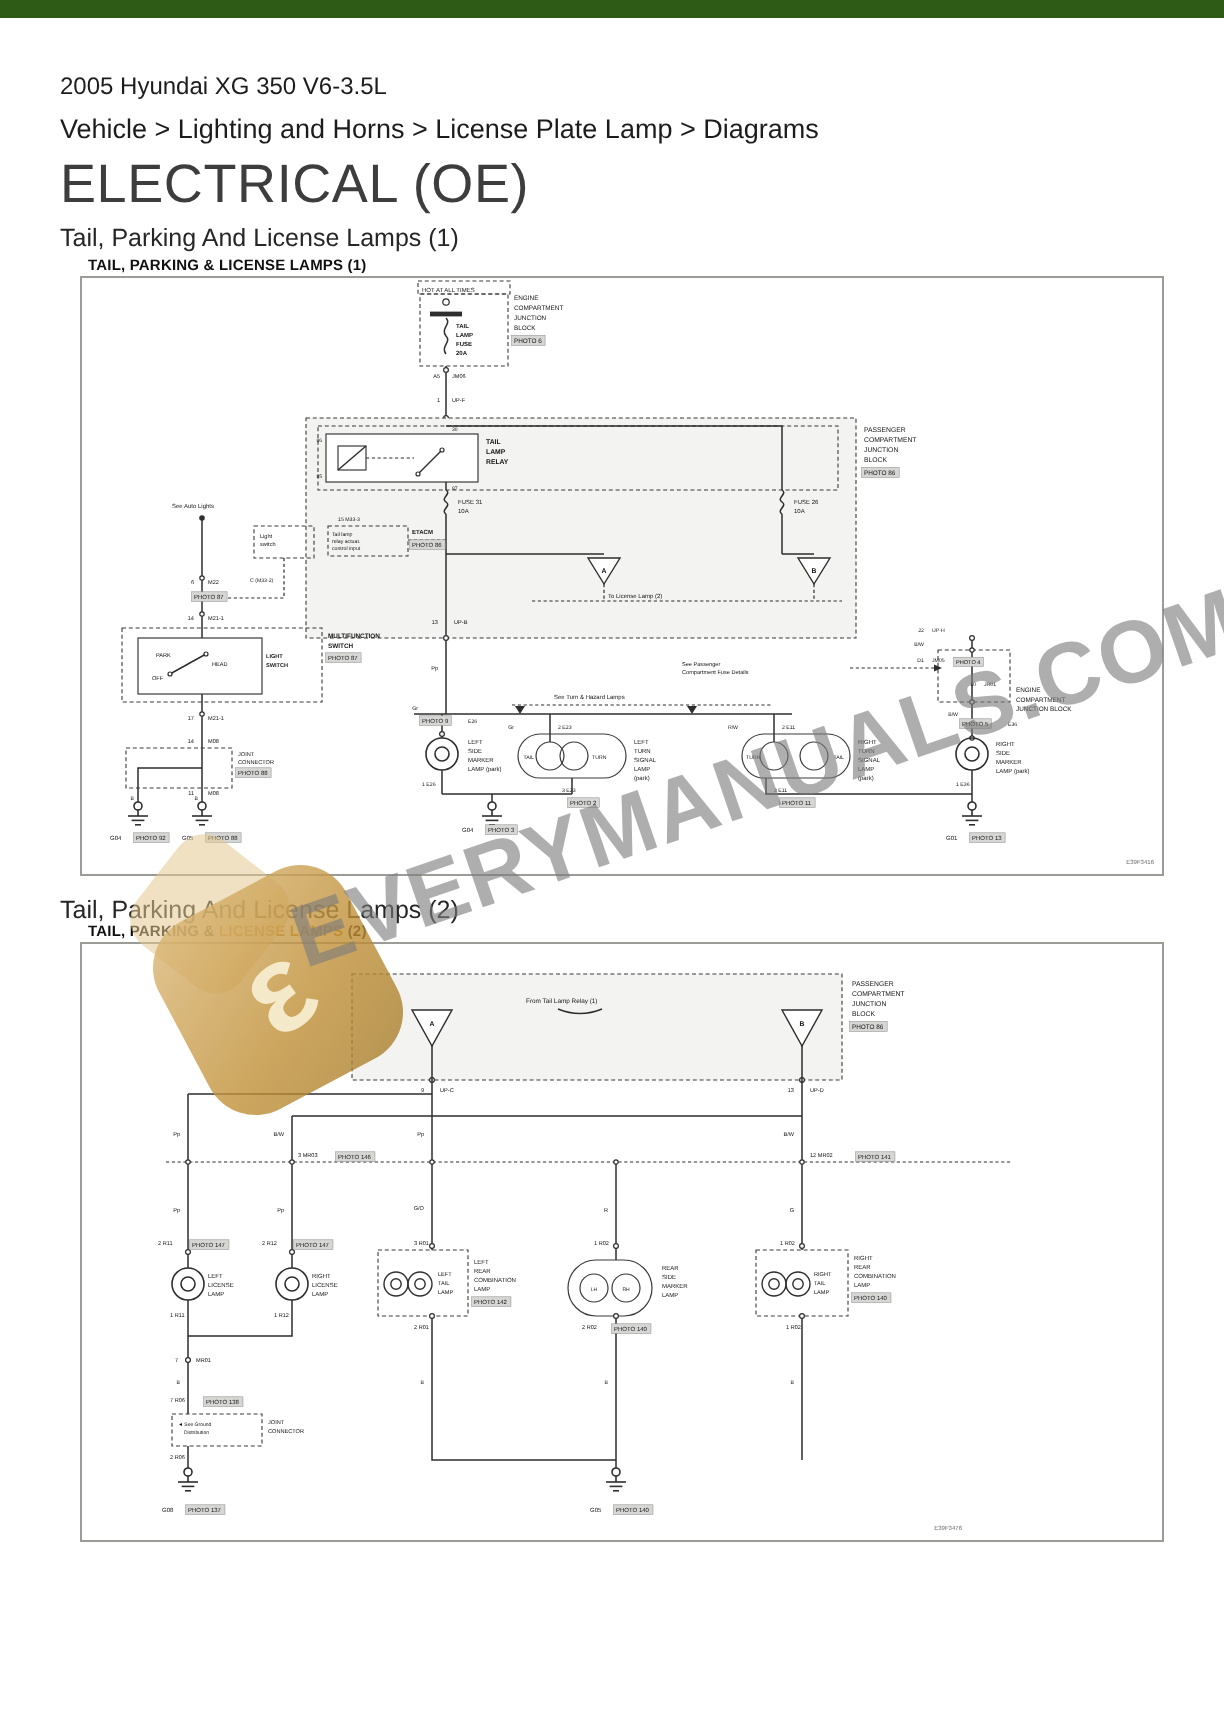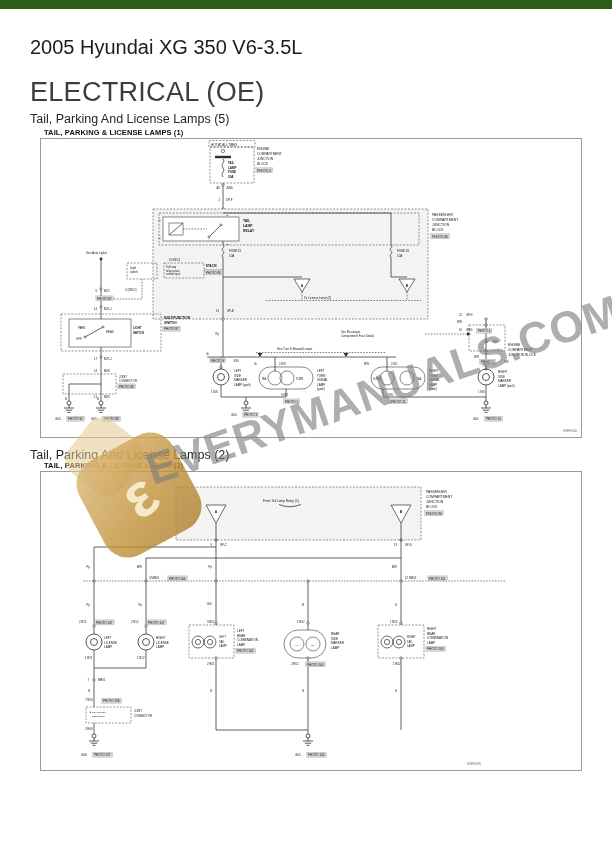--- a/index.html
+++ b/index.html
@@ -1,18 +1,18 @@
 <!DOCTYPE html>
 <html><head>
 <meta charset="utf-8">
 <style>
   html,body{margin:0;padding:0;background:#fff;}
   .page{position:relative;width:612px;height:866px;background:#ffffff;font-family:"Liberation Sans",sans-serif;overflow:hidden;}
   .topbar{position:absolute;top:0;left:0;width:612px;height:9px;background:#2e5b16;}
-  .doc-title{position:absolute;left:30px;top:36px;font-size:20px;color:#1c1c1c;}
+  .doc-title{position:absolute;left:30px;top:36px;font-size:12px;color:#1c1c1c;}
   .breadcrumb{position:absolute;left:30px;top:57px;font-size:13.5px;color:#1c1c1c;}
   .heading{position:absolute;left:30px;top:77px;font-size:27px;color:#3d3d3d;font-weight:400;letter-spacing:.3px;}
   .sec-title{position:absolute;left:30px;font-size:12.5px;color:#262626;}
   #sec1{top:112px;} #sec2{top:448px;}
   .dheader{position:absolute;font-size:7.5px;font-weight:bold;color:#101010;letter-spacing:.1px;z-index:2;}
   #dh1{left:44px;top:128px;} #dh2{left:44px;top:461px;}
   .dheader .gold{color:#b8821c;}
   .dbox{position:absolute;left:40px;width:540px;height:298px;border:1px solid #9b9b98;background:#fff;z-index:1;}
   #d1{top:138px;} #d2{top:471px;}
   .footer-caption{position:absolute;left:30px;top:795px;font-size:12.5px;color:#262626;}
@@ -32,23 +32,24 @@
   .tri{stroke:#2e2e2e;stroke-width:.7;fill:#ffffff;}
   .trif{fill:#2e2e2e;}
   .cdot{stroke:#2e2e2e;stroke-width:.6;fill:#ffffff;}
 </style>
 </head>
 <body>
 
 <div class="page">
   <div class="topbar" style="background: rgb(46, 91, 22);"></div>
   <div class="doc-title">2005 Hyundai XG 350 V6-3.5L</div>
+  <div class="breadcrumb">Vehicle &gt; Lighting and Horns &gt; License Plate Lamp &gt; Diagrams</div>
   <div class="heading">ELECTRICAL (OE)</div>
 
-  <div class="sec-title" id="sec1">Tail, Parking And License Lamps (5)</div>
+  <div class="sec-title" id="sec1">Tail, Parking And License Lamps (1)</div>
   <div class="dheader" id="dh1">TAIL, PARKING &amp; LICENSE LAMPS (1)</div>
 
   <div class="dbox" id="d1">
     <svg width="540" height="298" viewBox="0 0 540 298">
       <defs>
         <g id="gnd" stroke="#2e2e2e" stroke-width="0.8" fill="none">
           <circle cx="0" cy="2" r="2"></circle>
             <line x1="0" y1="4" x2="0" y2="7"></line>
           <line x1="-5" y1="7" x2="5" y2="7"></line>
             <line x1="-3.2" y1="9.2" x2="3.2" y2="9.2"></line>

